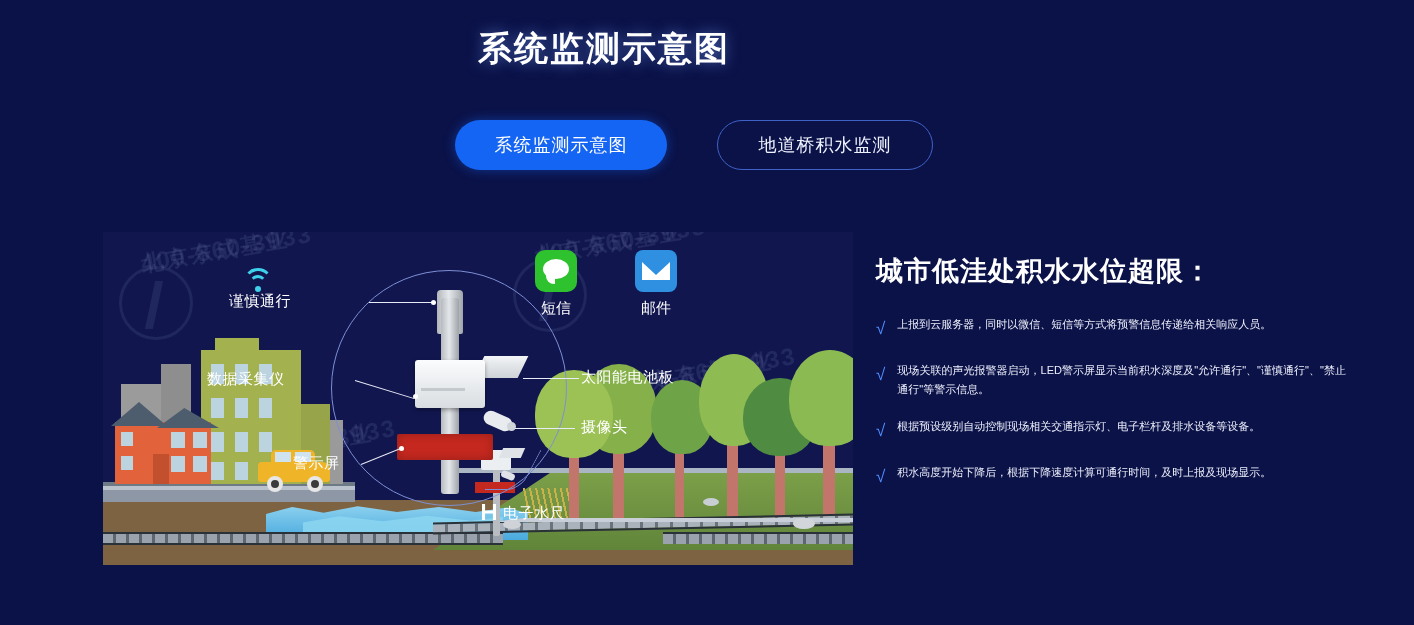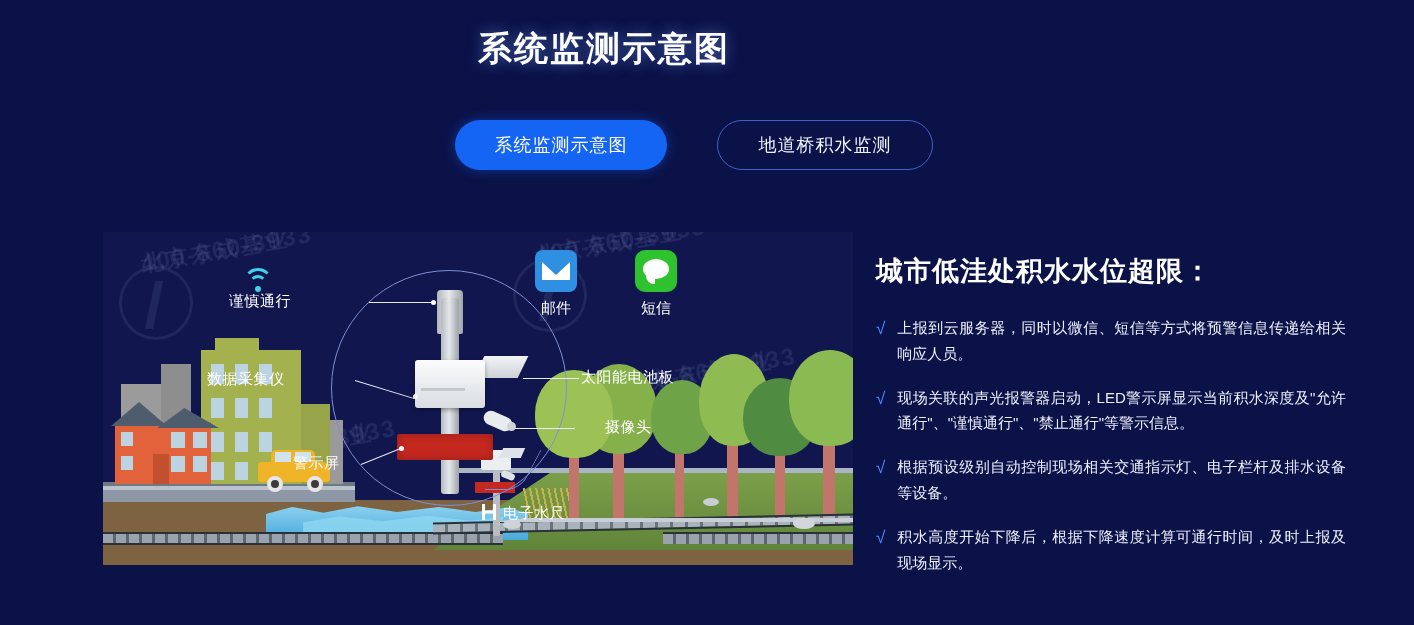--- a/index.html
+++ b/index.html
@@ -218,21 +218,21 @@
   .ic-mail .flap { position:absolute; left:7px; top:12px; width:28px; height:13px;
     background:#2f8fe0;
     clip-path: polygon(0% 0%, 100% 0%, 50% 100%); }
 
   
   .right { position:absolute; left:876px; top:253px; width:470px; }
   .right h2 { font-size: 27px; color:#ffffff; font-weight: bold;
     letter-spacing:1px; margin-bottom: 26px; }
   .bullet { display:flex; gap:12px; margin-bottom: 18px; }
   .chk { color:#4f8dff; font-size:17px; line-height:1.65; flex:0 0 auto; }
-  .btxt { color:#eceffb; font-size:15px; line-height:1.72; text-align:justify; }
+  .btxt { color:#eceffb; font-size:11px; line-height:1.72; text-align:justify; }
 </style>
 </head>
 <body>
 
 <div class="page">
 
   <div class="page-title">系统监测示意图</div>
 
   <div class="tabs">
     <div class="tab active">系统监测示意图</div>
@@ -366,37 +366,37 @@
     <div class="lbl" style="left:104px; top:138px;">数据采集仪</div>
 
     <div class="lead" style="left:258px; top:232px; width:42px; transform:rotate(-22deg); transform-origin:left center;"></div>
     <div class="dot" style="left:296px; top:214px;"></div>
     <div class="lbl" style="left:190px; top:222px;">警示屏</div>
 
     <div class="lead" style="left:420px; top:146px; width:56px;"></div>
     <div class="lbl" style="left:478px; top:136px;">太阳能电池板</div>
 
     <div class="lead" style="left:412px; top:196px; width:60px;"></div>
-    <div class="lbl" style="left:502px; top:186px;">摄像头</div>
+    <div class="lbl" style="left:478px; top:186px;">摄像头</div>
   </div>
 
   <div class="icon-row">
+    <div class="icon-cell">
+      <div class="ic-sms">
+          <div class="bub"></div>
+        </div>
+      <div class="icon-cap">短信</div>
+    </div>
     <div class="icon-cell">
       <div class="ic-mail">
         <div class="env"></div>
           <div class="flap"></div>
       </div>
       <div class="icon-cap">邮件</div>
     </div>
-    <div class="icon-cell">
-      <div class="ic-sms">
-          <div class="bub"></div>
-        </div>
-      <div class="icon-cap">短信</div>
-    </div>
   </div>
 
   <div class="right">
     <h2>城市低洼处积水水位超限：</h2>
 
     <div class="bullet">
       <span class="chk">√</span>
       <span class="btxt">上报到云服务器，同时以微信、短信等方式将预警信息传递给相关响应人员。</span>
     </div>
     <div class="bullet">

